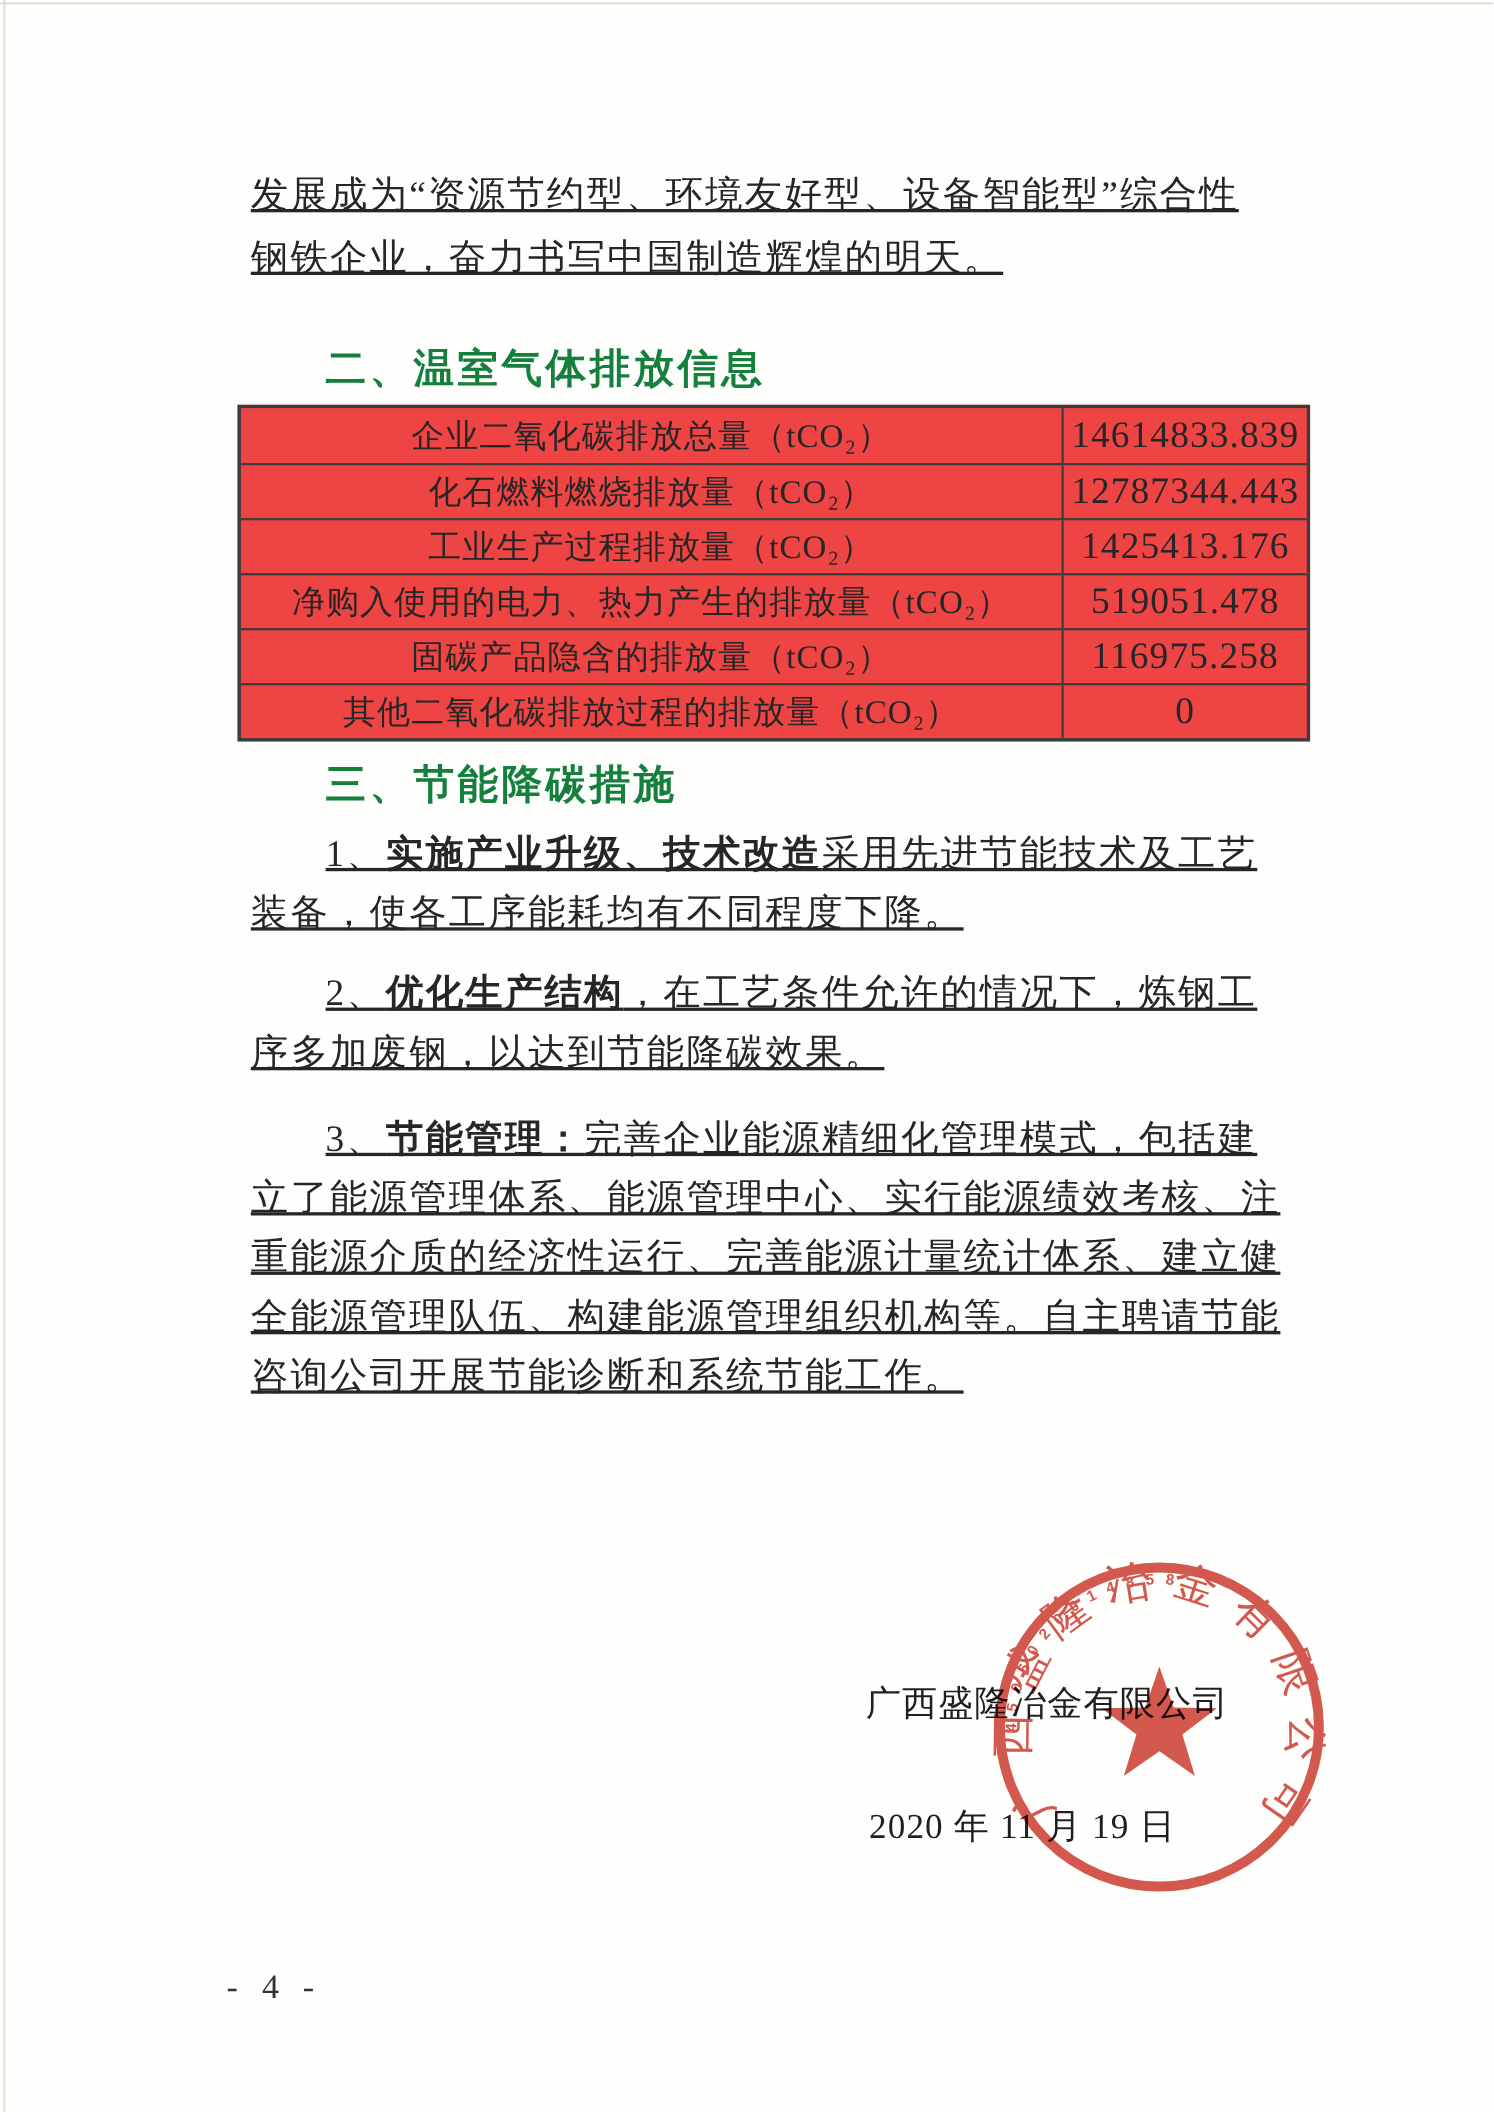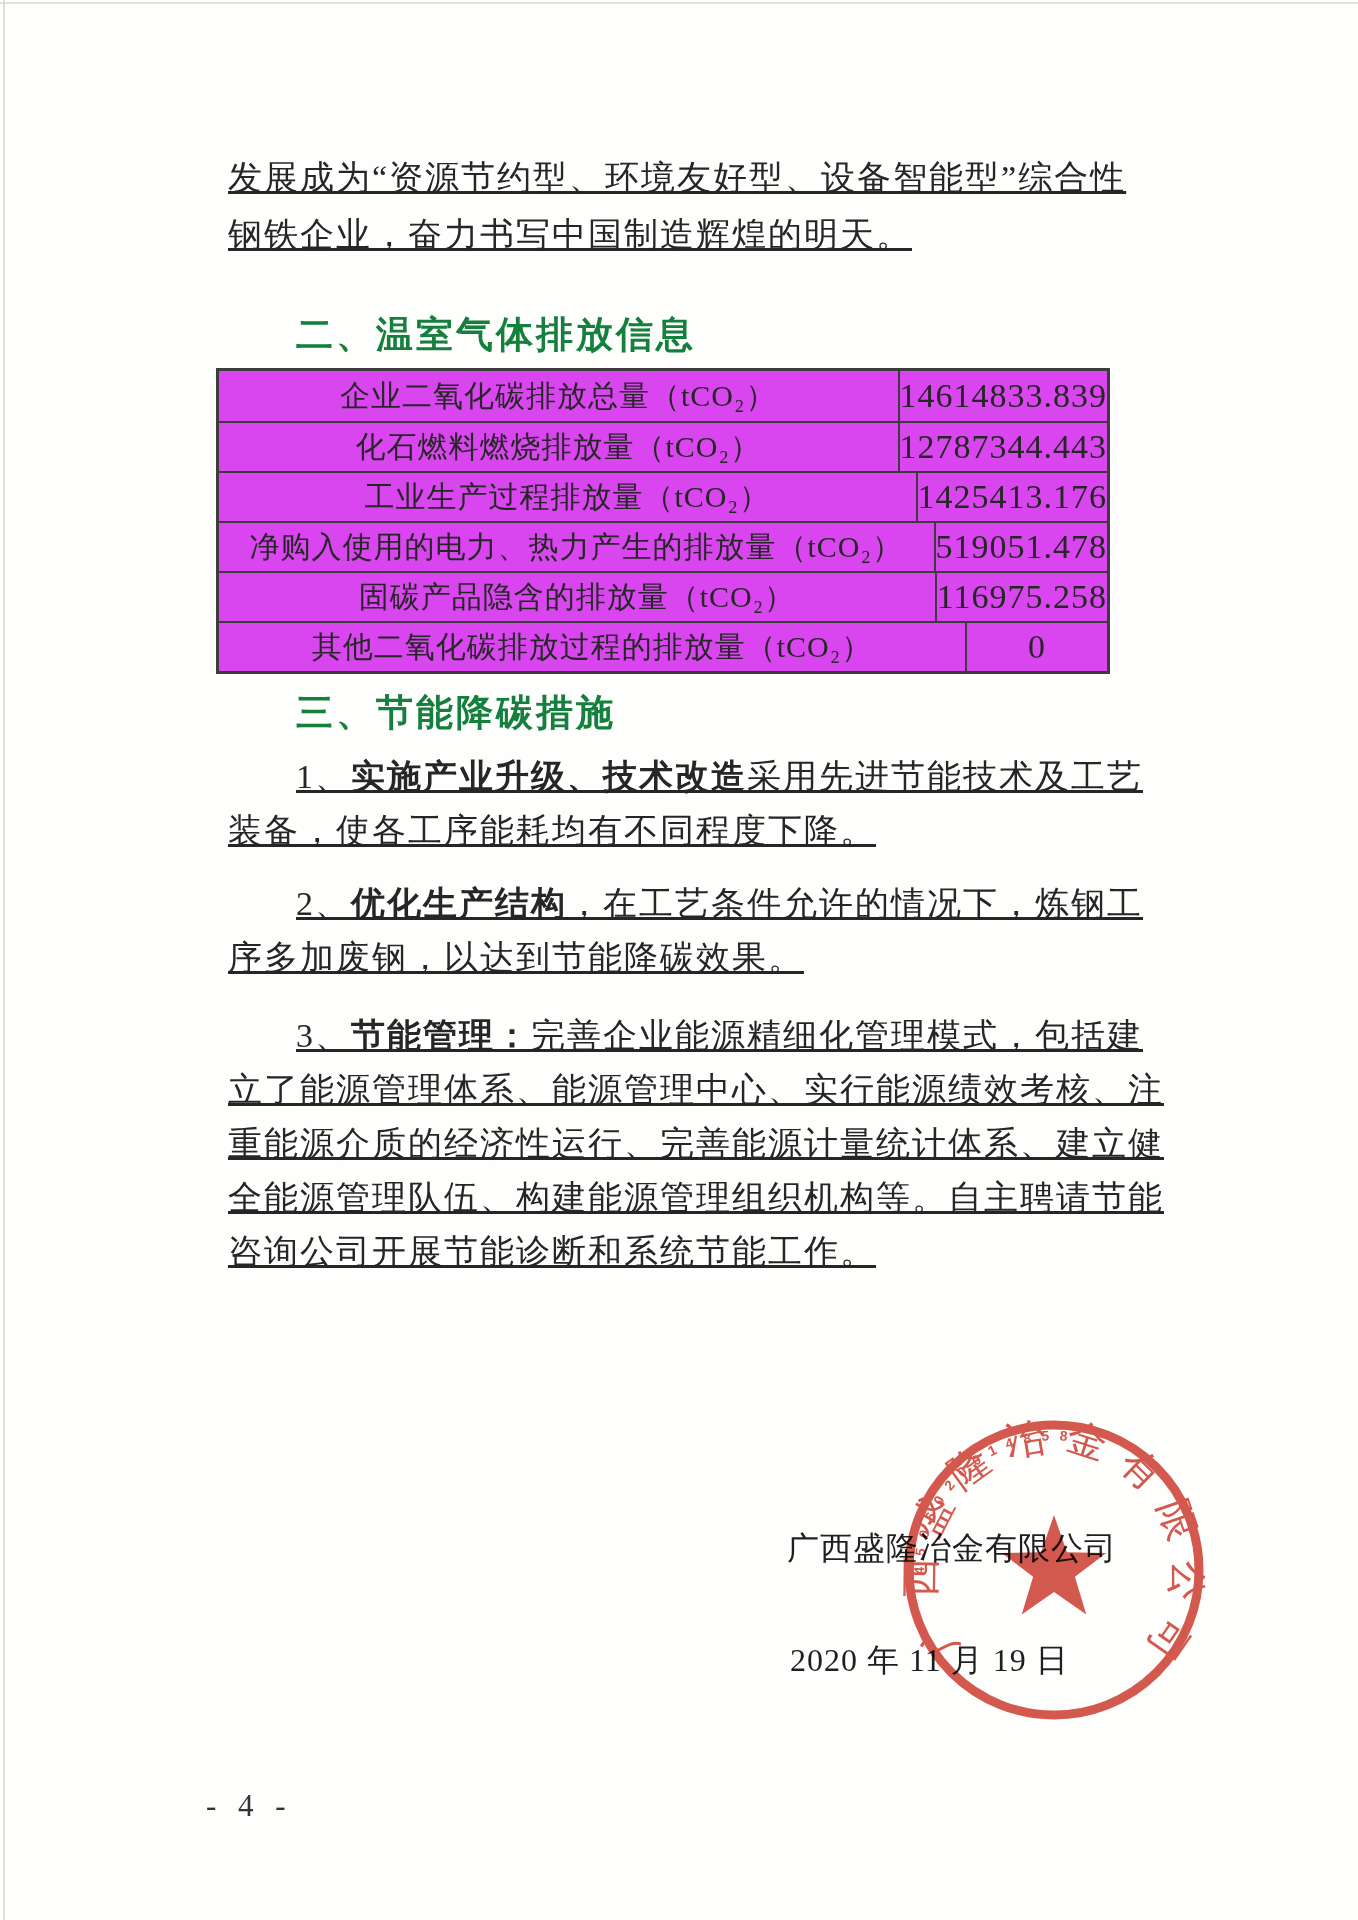--- a/index.html
+++ b/index.html
@@ -21,24 +21,24 @@
   .hdr{
     position:absolute;left:228px;
     padding-left:68px;
     font-family:"Liberation Sans", sans-serif;
     font-weight:700;font-size:37px;letter-spacing:3px;
     color:#15803d;white-space:nowrap;line-height:45px;
   }
   .bseg{font-family:"Liberation Sans", sans-serif;font-weight:700;}
 
   .etable{
-    position:absolute;left:216px;top:368px;width:894px;
+    position:absolute;left:216px;top:368px;width:975px;
     border:3px solid #3c3c3c;
     box-sizing:border-box;
-    background:#d946ef;
+    background:#ef4444;
   }
   .erow{display:flex;height:50px;box-sizing:border-box;}
   .erow + .erow{border-top:2px solid #3c3c3c;}
   .ecell-label{
     width:748px;box-sizing:border-box;
     border-right:2px solid #3c3c3c;
     display:flex;align-items:center;justify-content:center;
     font-size:30px;letter-spacing:1px;white-space:nowrap;
   }
   .ecell-value{

